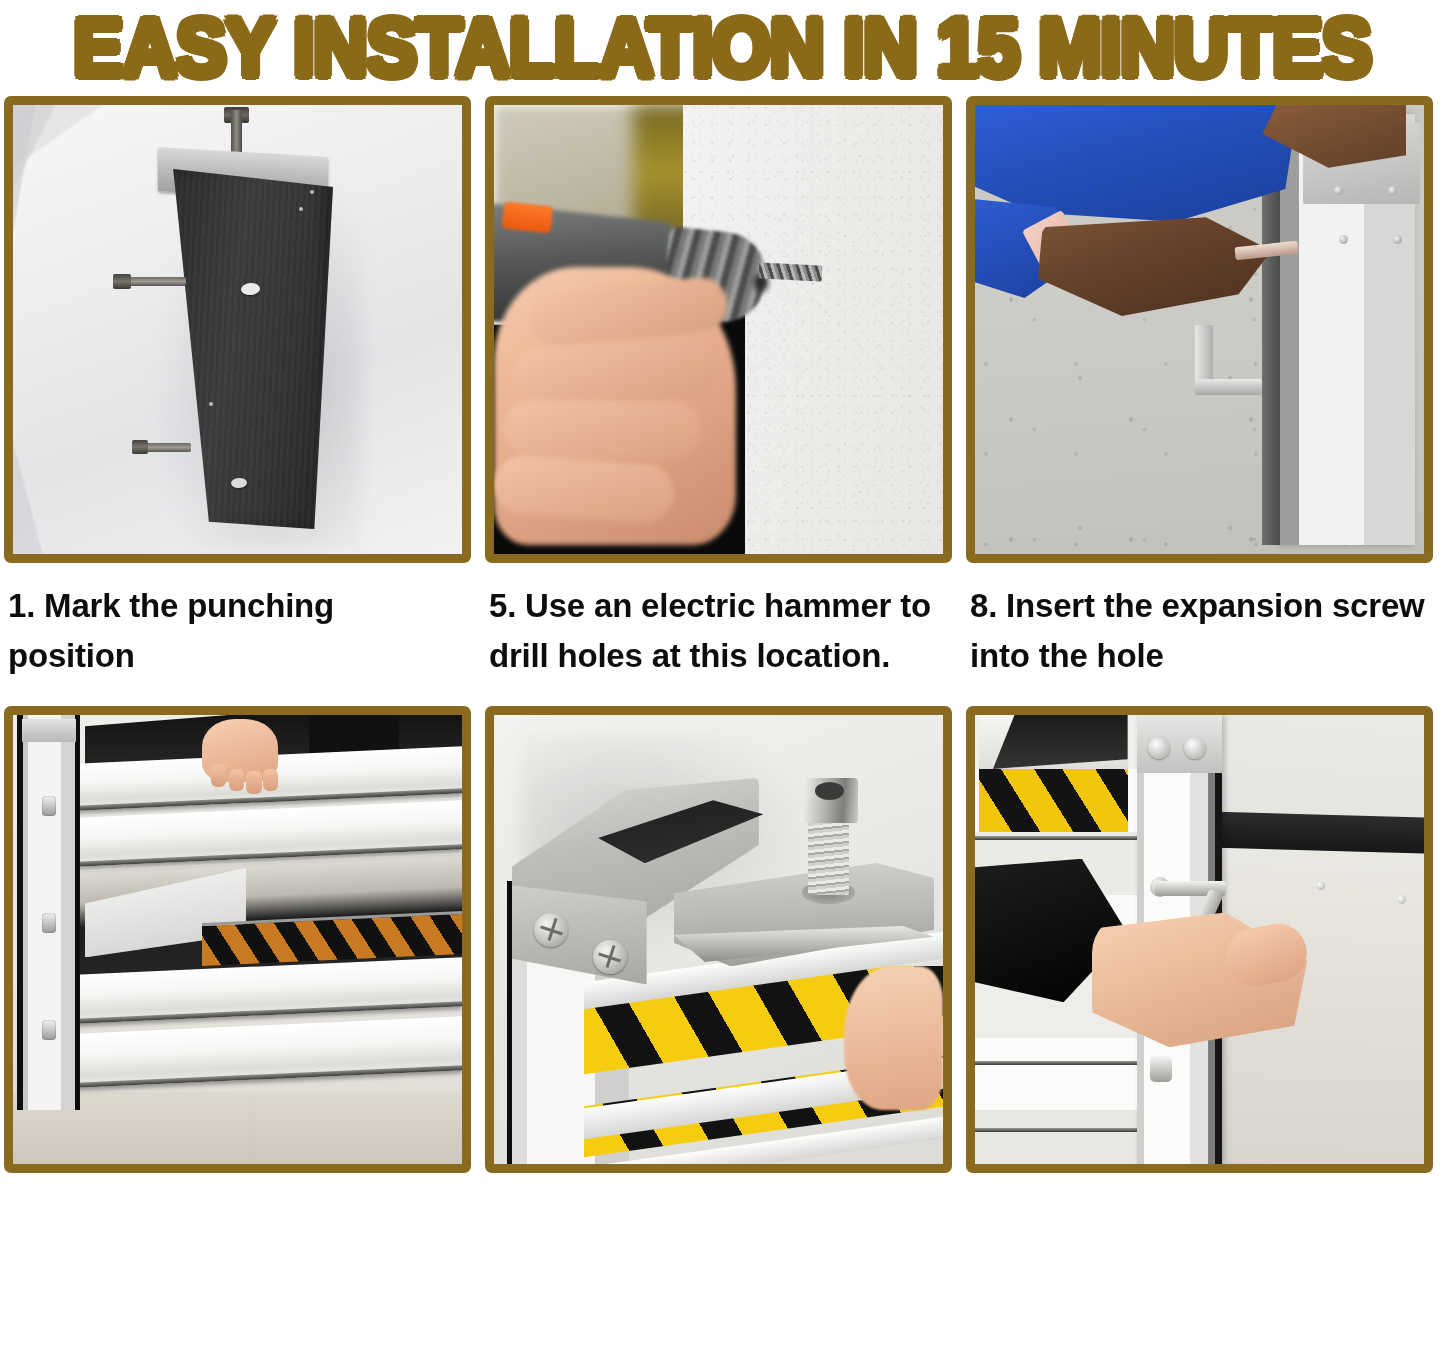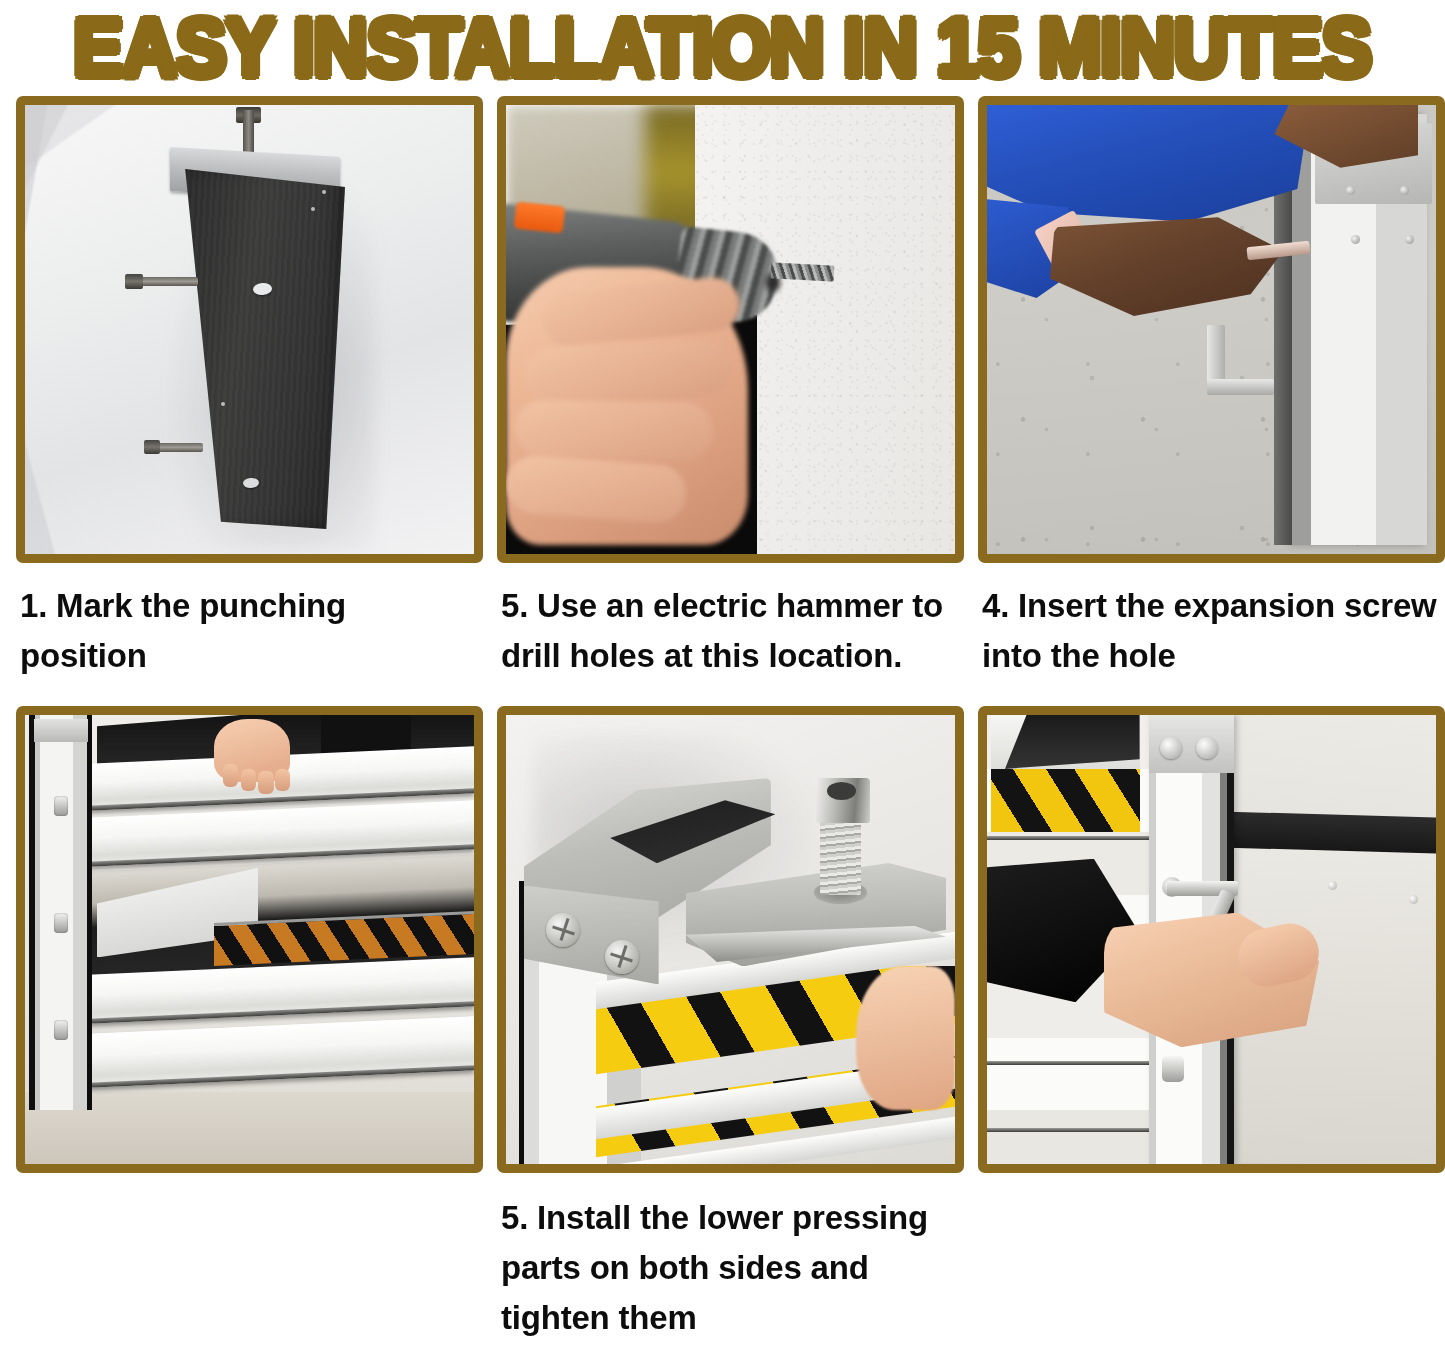--- a/index.html
+++ b/index.html
@@ -46,21 +46,21 @@
        3px 3px 0 #8a6a18,
       -3px 3px 0 #8a6a18,
        3px -3px 0 #8a6a18,
       -3px -3px 0 #8a6a18;
   }
 
   
   .grid {
     position: relative;
     width: 1445px;
-    padding: 0 16px;
+    padding: 0 4px;
     box-sizing: border-box;
   }
   .row {
     display: flex;
     width: 1429px;
     gap: 14px;
   }
   .cell {
     width: 467px;
     display: flex;
@@ -711,21 +711,21 @@
           <div class="p3-allen"></div>
           <div class="p3-allen2"></div>
           <div class="p3-shirt"></div>
           <div class="p3-sleeve"></div>
           <div class="p3-cuff"></div>
           <div class="p3-arm"></div>
           <div class="p3-hand-top"></div>
           <div class="p3-tool"></div>
         </div>
       </div>
-      <div class="caption">4. Insert the expansion screw into the hole</div>
+      <div class="caption">8. Insert the expansion screw into the hole</div>
     </div>
 
   </div>
 
   <div class="row-gap"></div>
 
   <div class="row row2">
 
     <div class="cell">
       <div class="frame">
@@ -775,21 +775,20 @@
           <div class="p5-plate"></div>
           <div class="p5-plate-edge"></div>
           <div class="p5-bolt-base"></div>
           <div class="p5-bolt-thread"></div>
           <div class="p5-bolt-head"></div>
           <div class="p5-bolt-hole"></div>
           <div class="p5-scr p5-s1"></div>
           <div class="p5-scr p5-s2"></div>
         </div>
       </div>
-      <div class="caption">5. Install the lower pressing parts on both sides and tighten them</div>
     </div>
 
     <div class="cell">
       <div class="frame">
         <div class="photo">
           <div class="p6-bg"></div>
           <div class="p6-wall-right"></div>
           <div class="p6-baseboard"></div>
           <div class="p6-floorline"></div>
           <div class="p6-dot p6-d1"></div>

